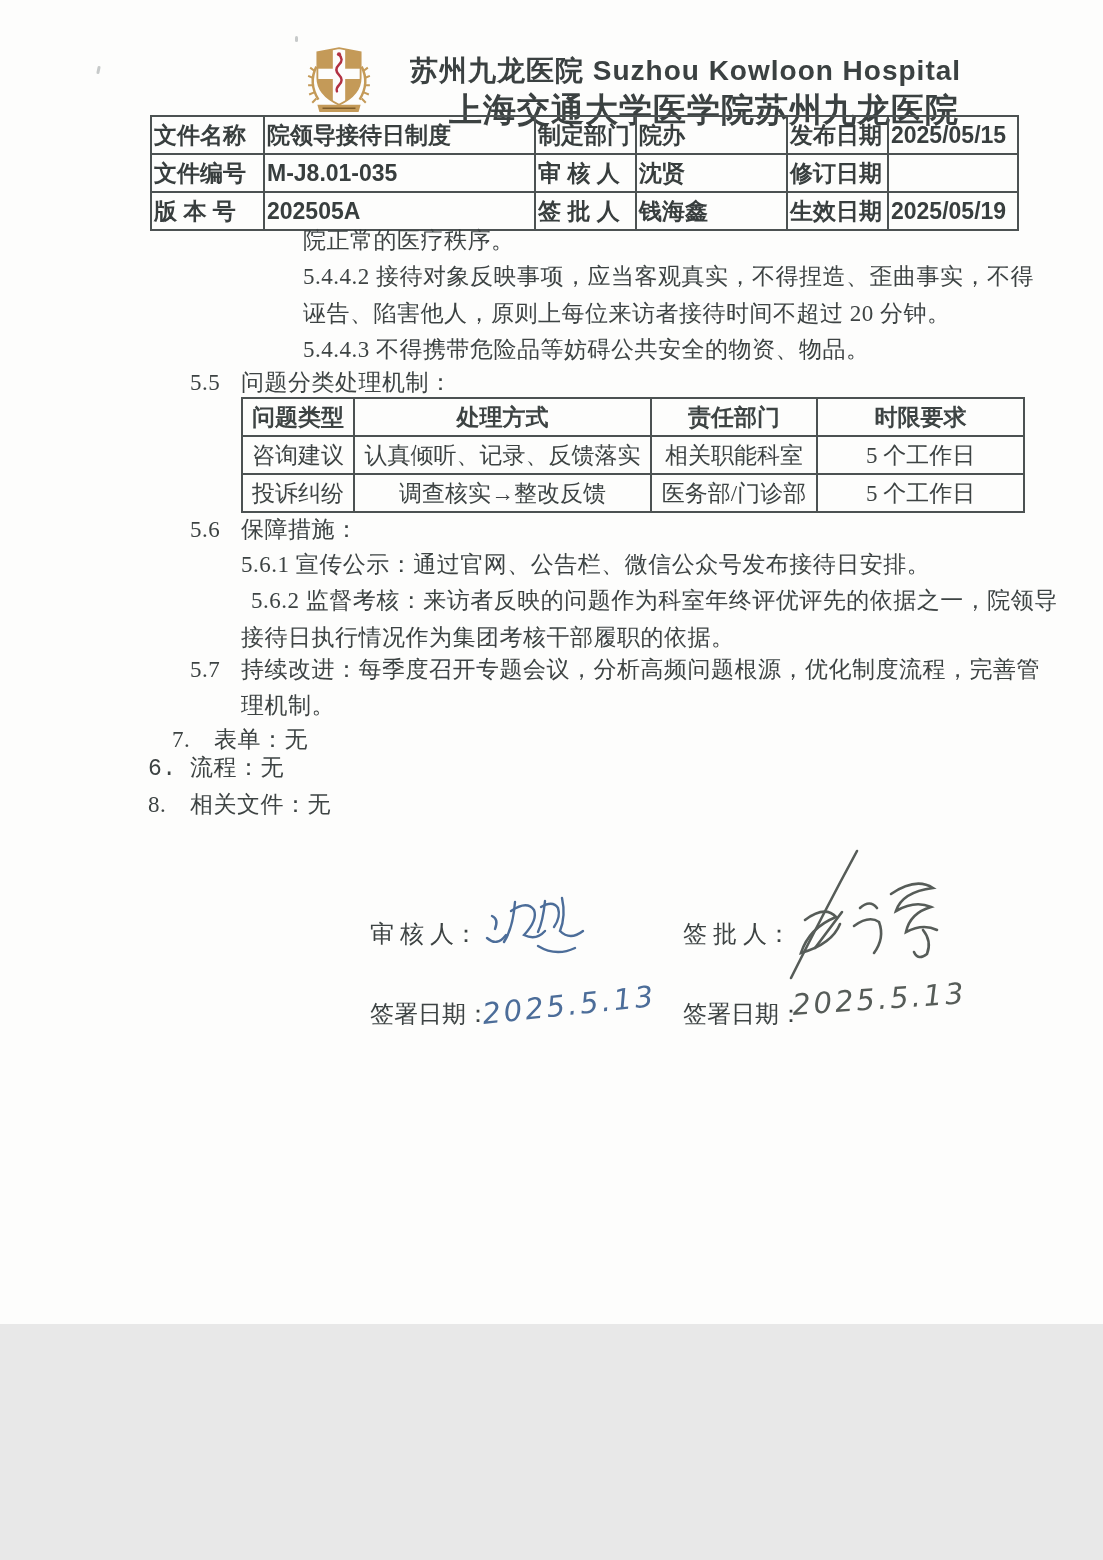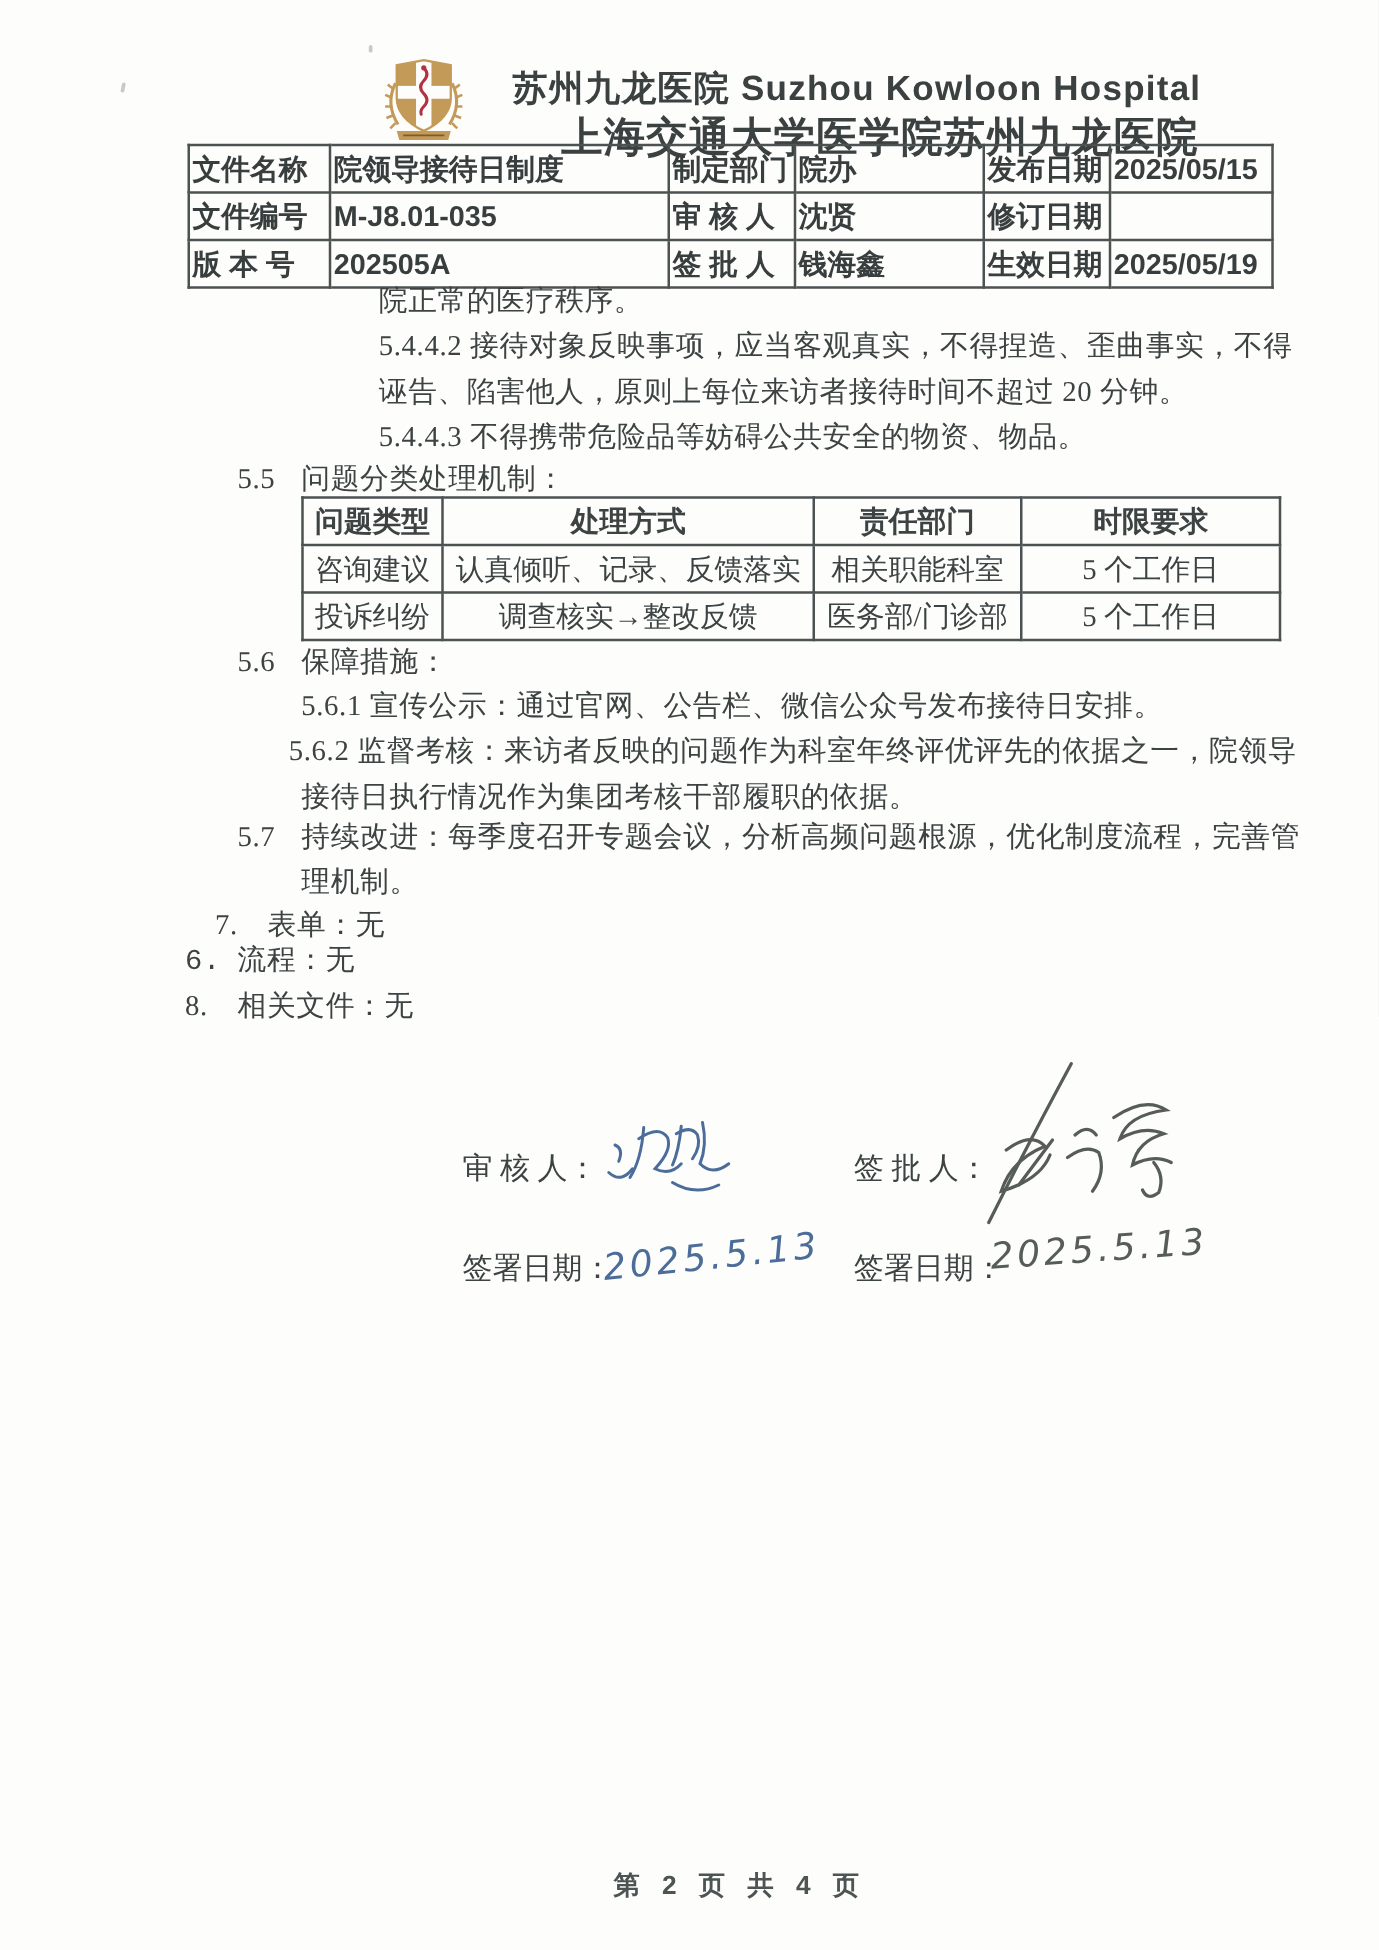--- a/index.html
+++ b/index.html
@@ -1,18 +1,18 @@
 <!DOCTYPE html>
 <html><head>
 <meta charset="utf-8">
 <style>
   html,body{margin:0;padding:0;}
   body{background:#e8e8e8;}
   .page{
-    position:relative; width:1103px; height:1560px;
+    position:relative; width:1103px; height:1324px;
     background:#fdfdfc; overflow:hidden; margin:0 auto;
     font-family:"Liberation Serif","DejaVu Serif",serif;
     color:#3d4343;
   }
   
   .logo{position:absolute; left:306px; top:44px; width:66px; height:70px;}
   .htitle1{
     position:absolute; left:410px; top:52px;
     font-family:"Liberation Sans","DejaVu Sans",sans-serif;
     font-weight:bold; font-size:28px; letter-spacing:1px; color:#3b4141;
@@ -48,21 +48,21 @@
   .num{display:inline-block;}
   .n55{width:51px;}
   .n678{width:42px;}
   .l1{left:303px; top:225px;}
   .l2{left:303px; top:261px;}
   .l3{left:303px; top:298px;}
   .l4{left:303px; top:334px;}
   .l5{left:190px; top:367px;}
   .l6{left:190px; top:514px;}
   .l7{left:241px; top:549px;}
-  .l8{left:231px; top:585px;}
+  .l8{left:251px; top:585px;}
   .l9{left:241px; top:622px;}
   .l10{left:190px; top:654px;}
   .l11{left:241px; top:690px;}
   .l12{left:148px; top:752px;font-family:Liberation Mono, monospace;}
   .l13{left:148px; top:724px;margin-left:24px;}
   .l14{left:148px; top:789px;}
 
   
   .proc-table{
     position:absolute; left:241px; top:397px; width:782px; table-layout:fixed;

